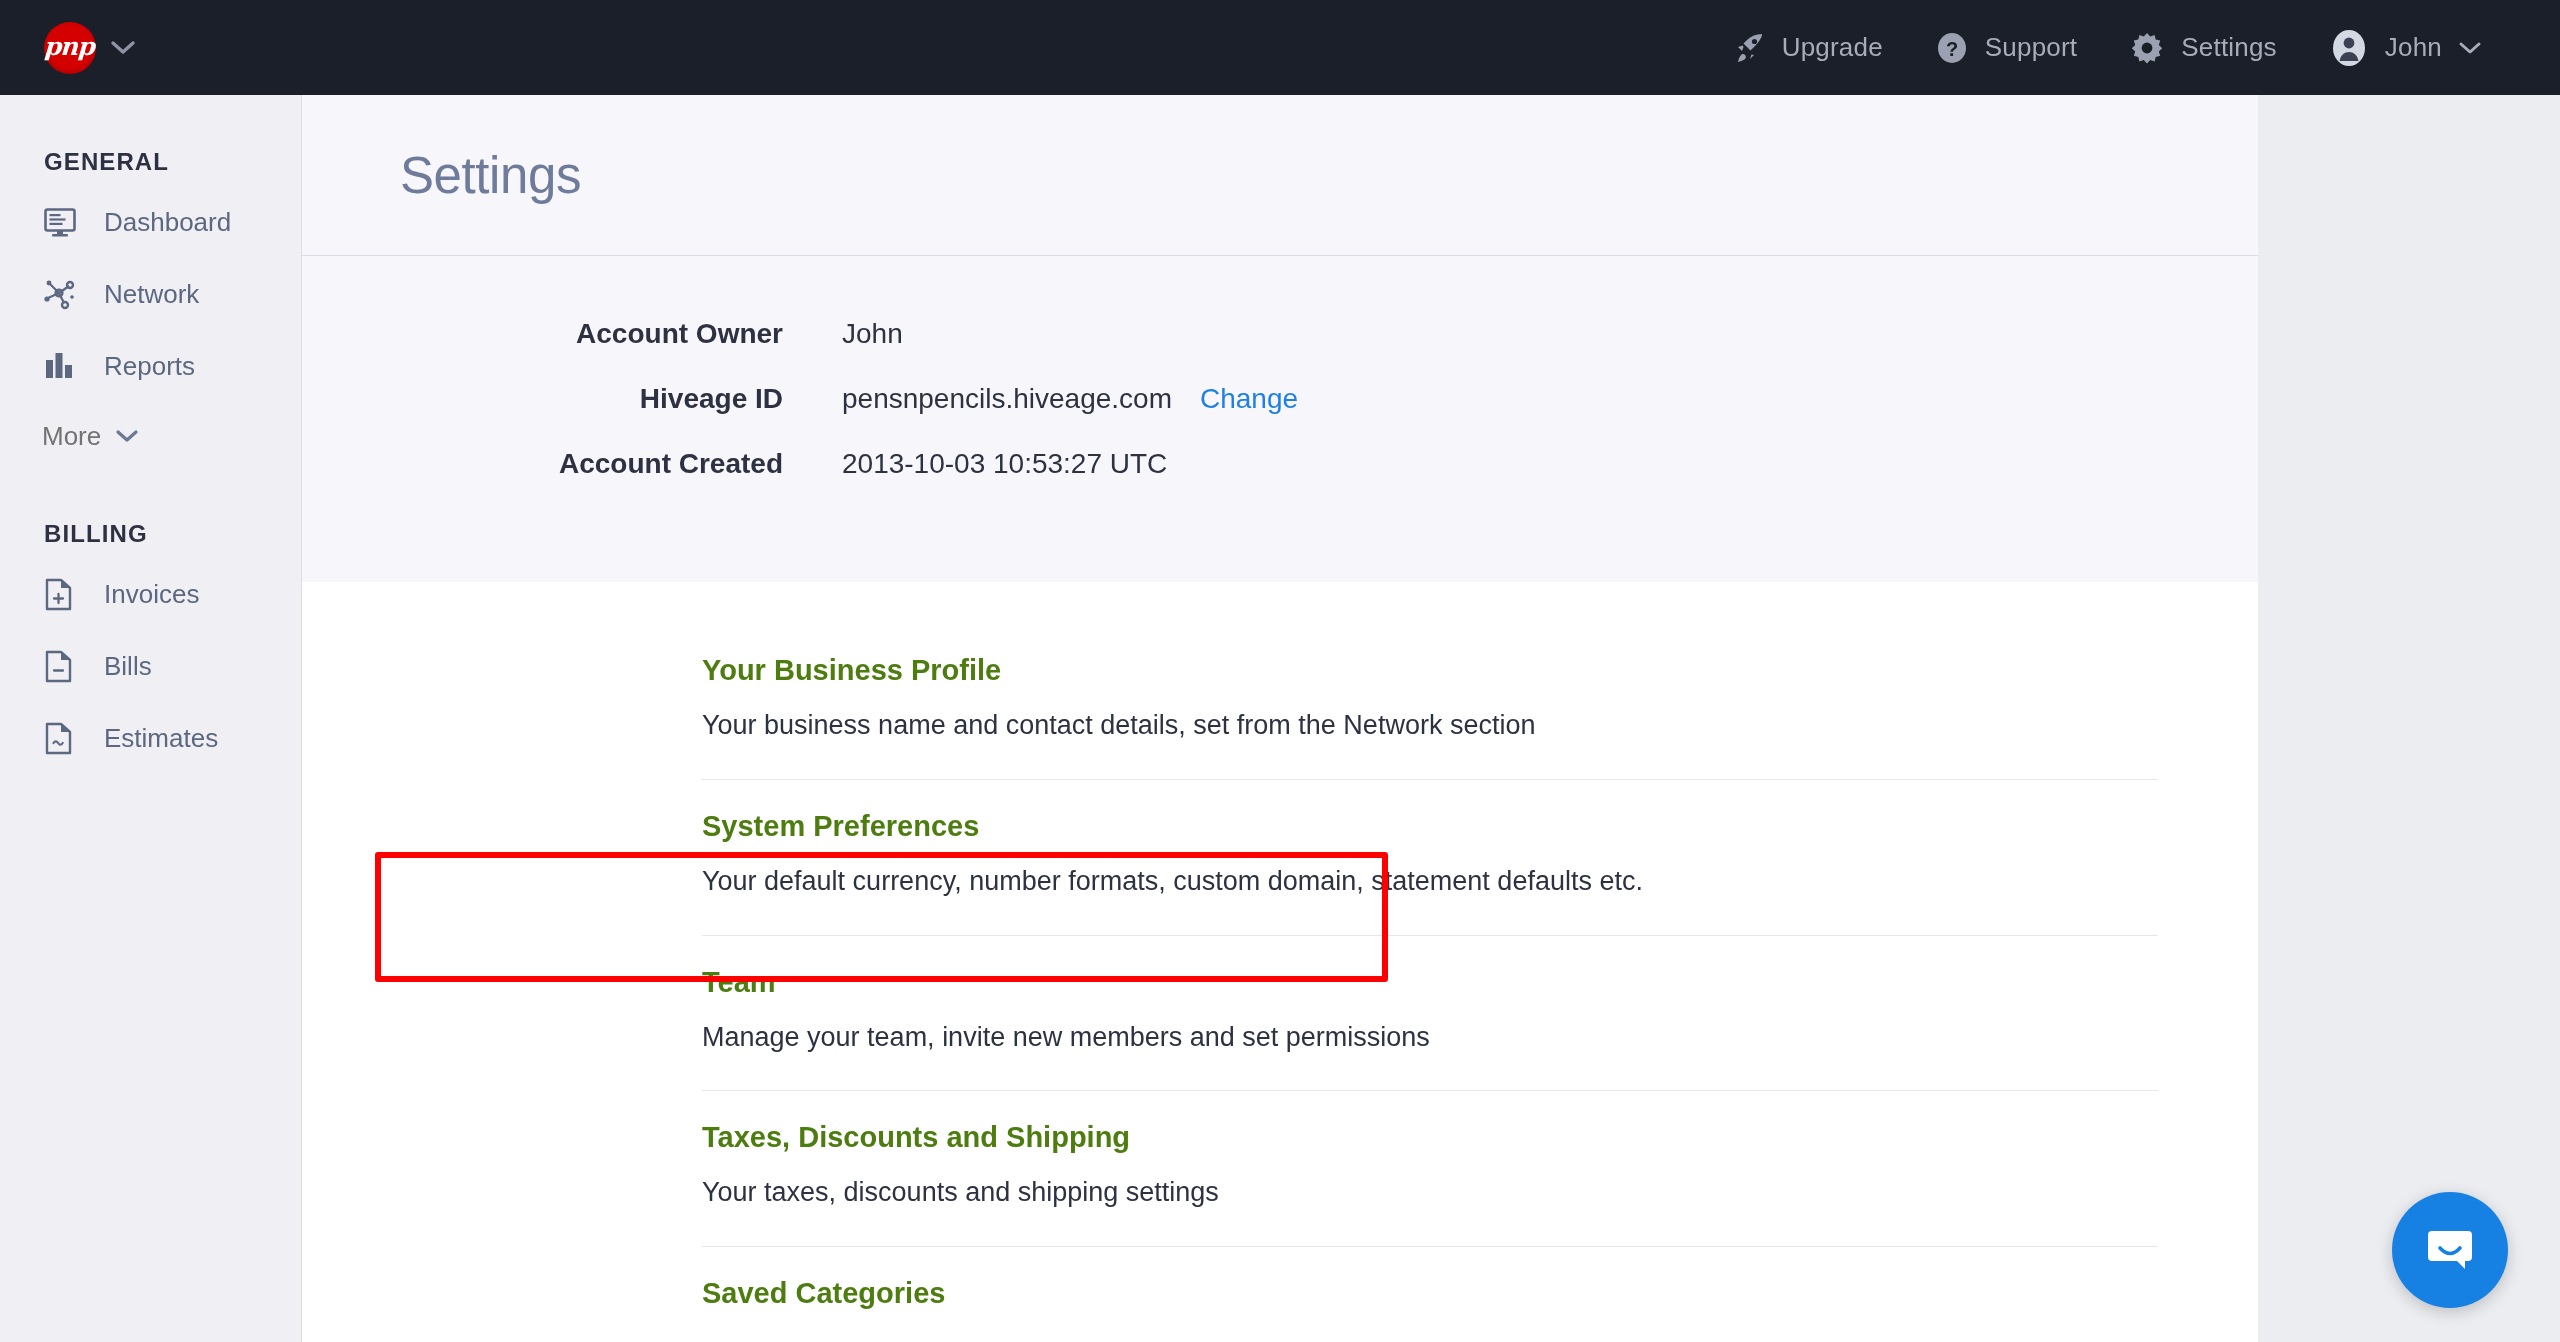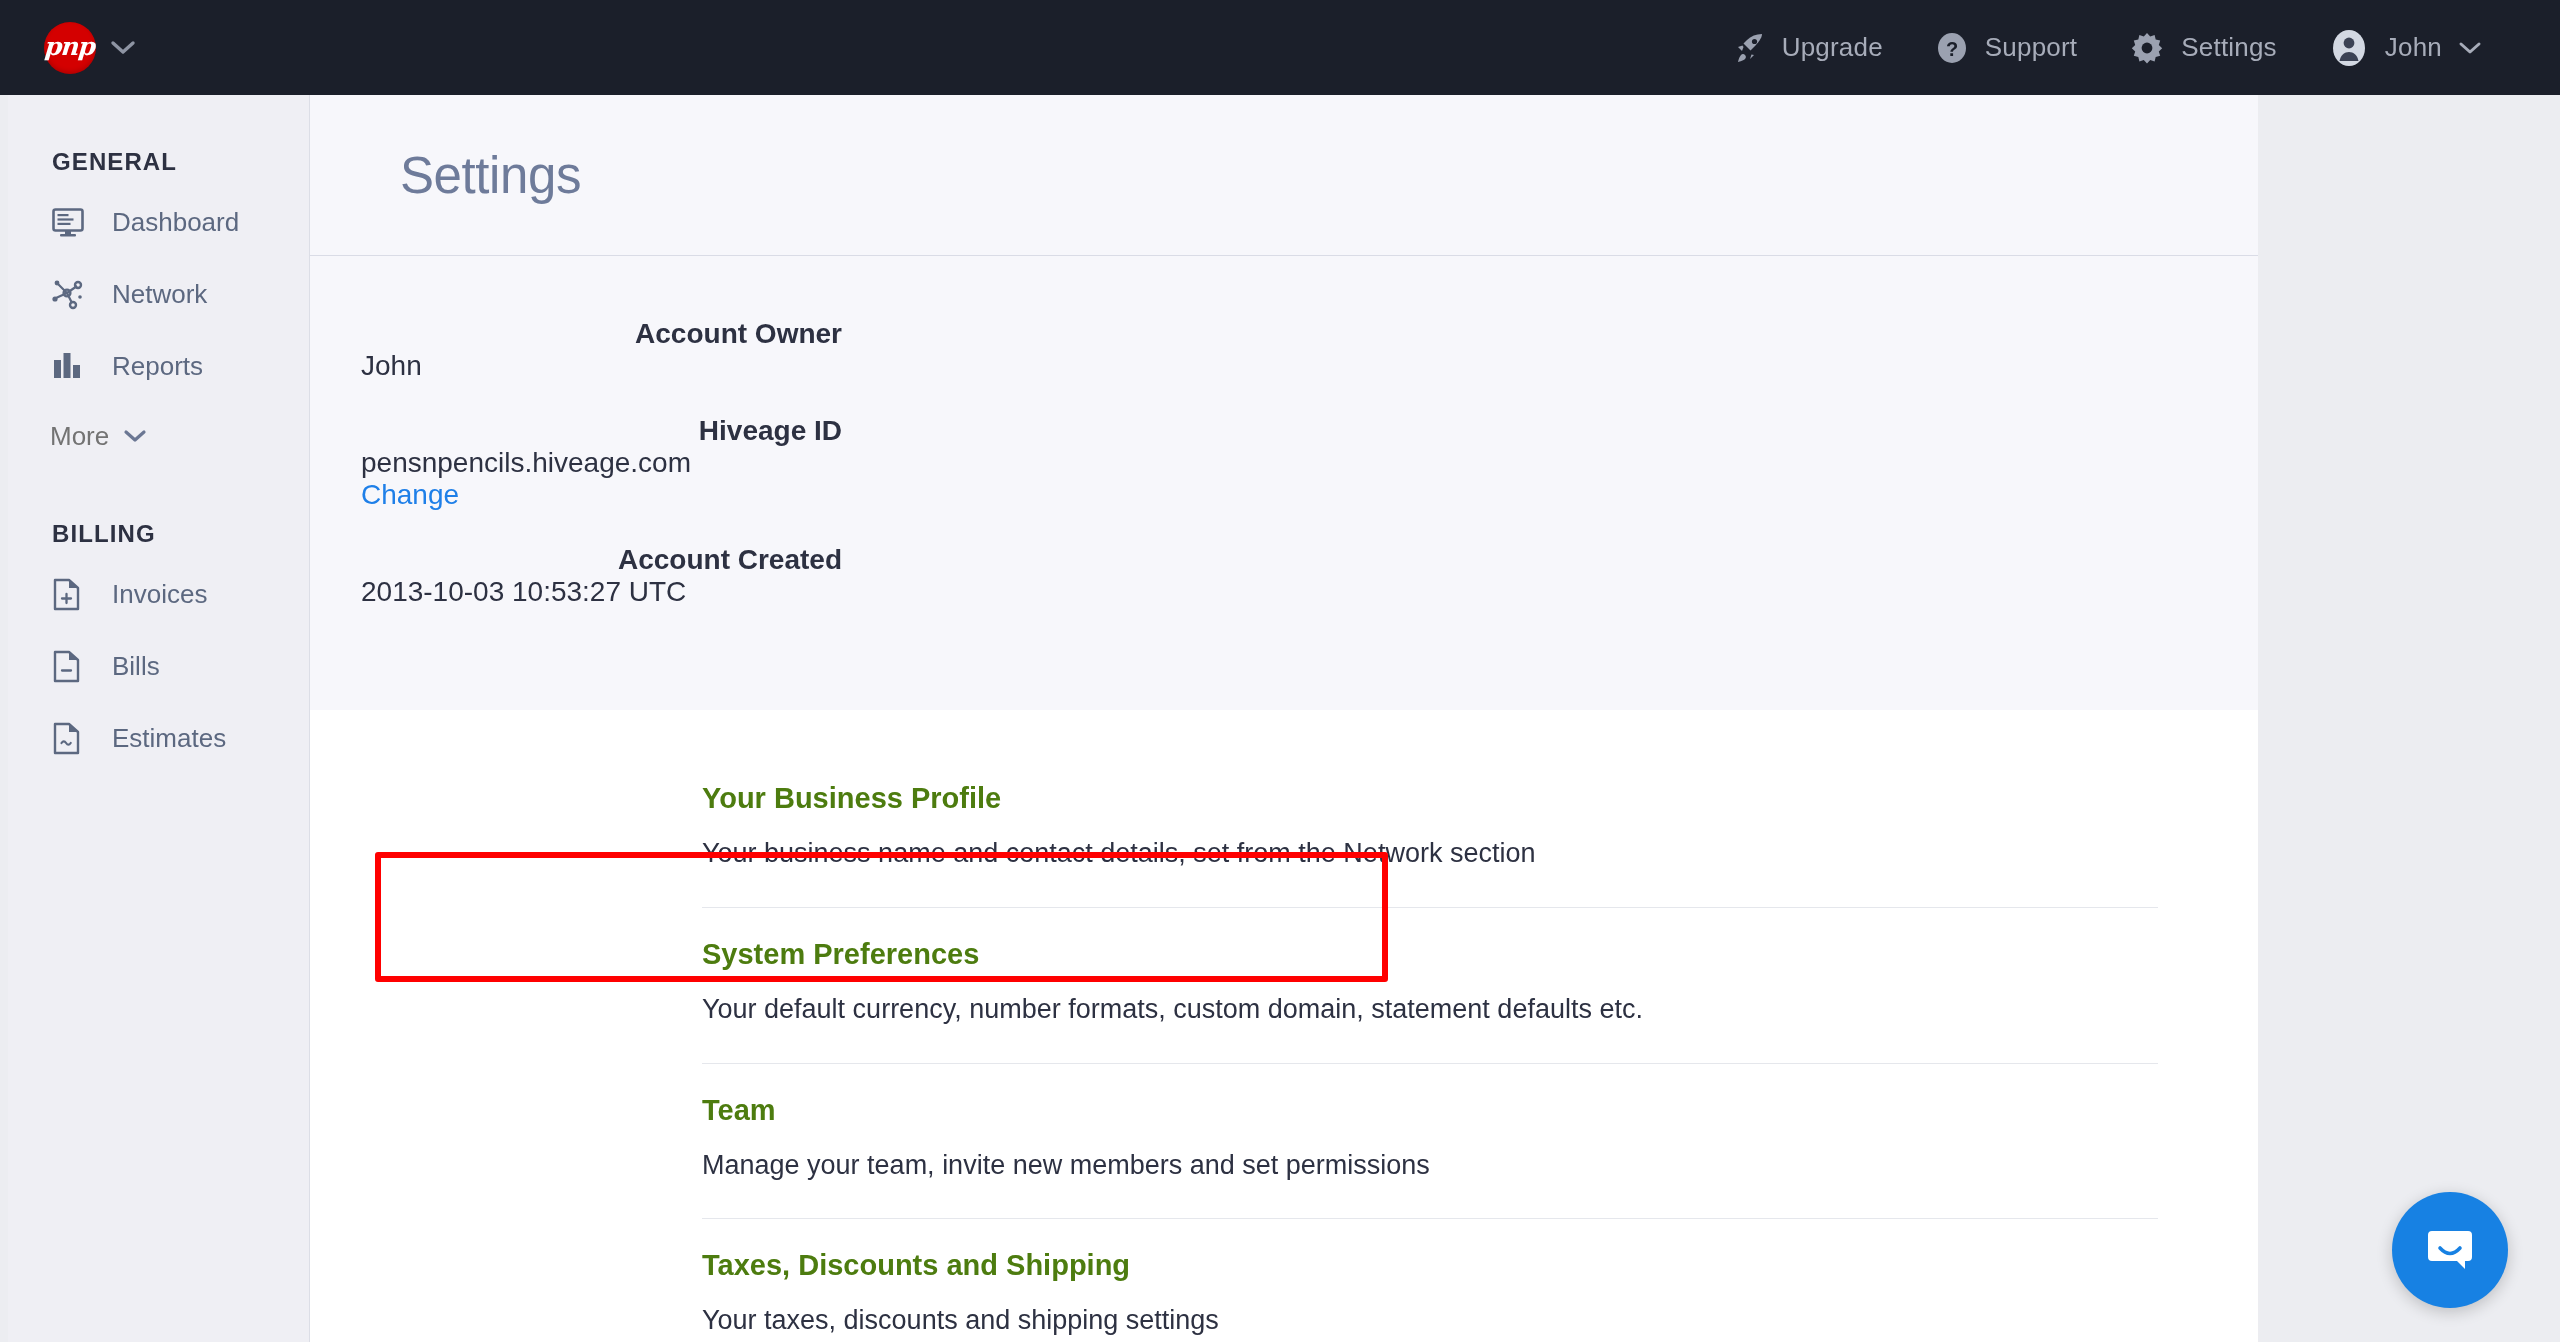--- a/index.html
+++ b/index.html
@@ -70,21 +70,21 @@
     cursor: pointer;
     white-space: nowrap;
   }
   .nav-item .nav-ico { display: flex; align-items: center; margin-right: 16px; }
   .nav-item .nav-lbl { letter-spacing: .2px; }
   .nav-item.user .nav-lbl { margin-right: 16px; }
 
   
   .sidebar {
     position: absolute;
-    top: 95px; left: 8px;
+    top: 95px; left: 0;
     width: 302px;
     height: 1247px;
     background: #EFEFF4;
     border-right: 1px solid #DCDEE6;
     z-index: 20;
   }
   .side-group-title {
     font-size: 24px;
     font-weight: bold;
     color: #2D3142;
@@ -148,21 +148,20 @@
 
   .account-block {
     background: #F7F7FB;
     padding: 62px 0 86px 0;
   }
   .acc-row {
     display: flex;
     align-items: baseline;
     margin-bottom: 33px;
     font-size: 28px;
-    flex-direction: column;
   }
   .acc-row:last-child { margin-bottom: 16px; }
   .acc-label {
     width: 481px;
     text-align: right;
     font-weight: bold;
     color: #2D3142;
     padding-right: 0;
   }
   .acc-value {

